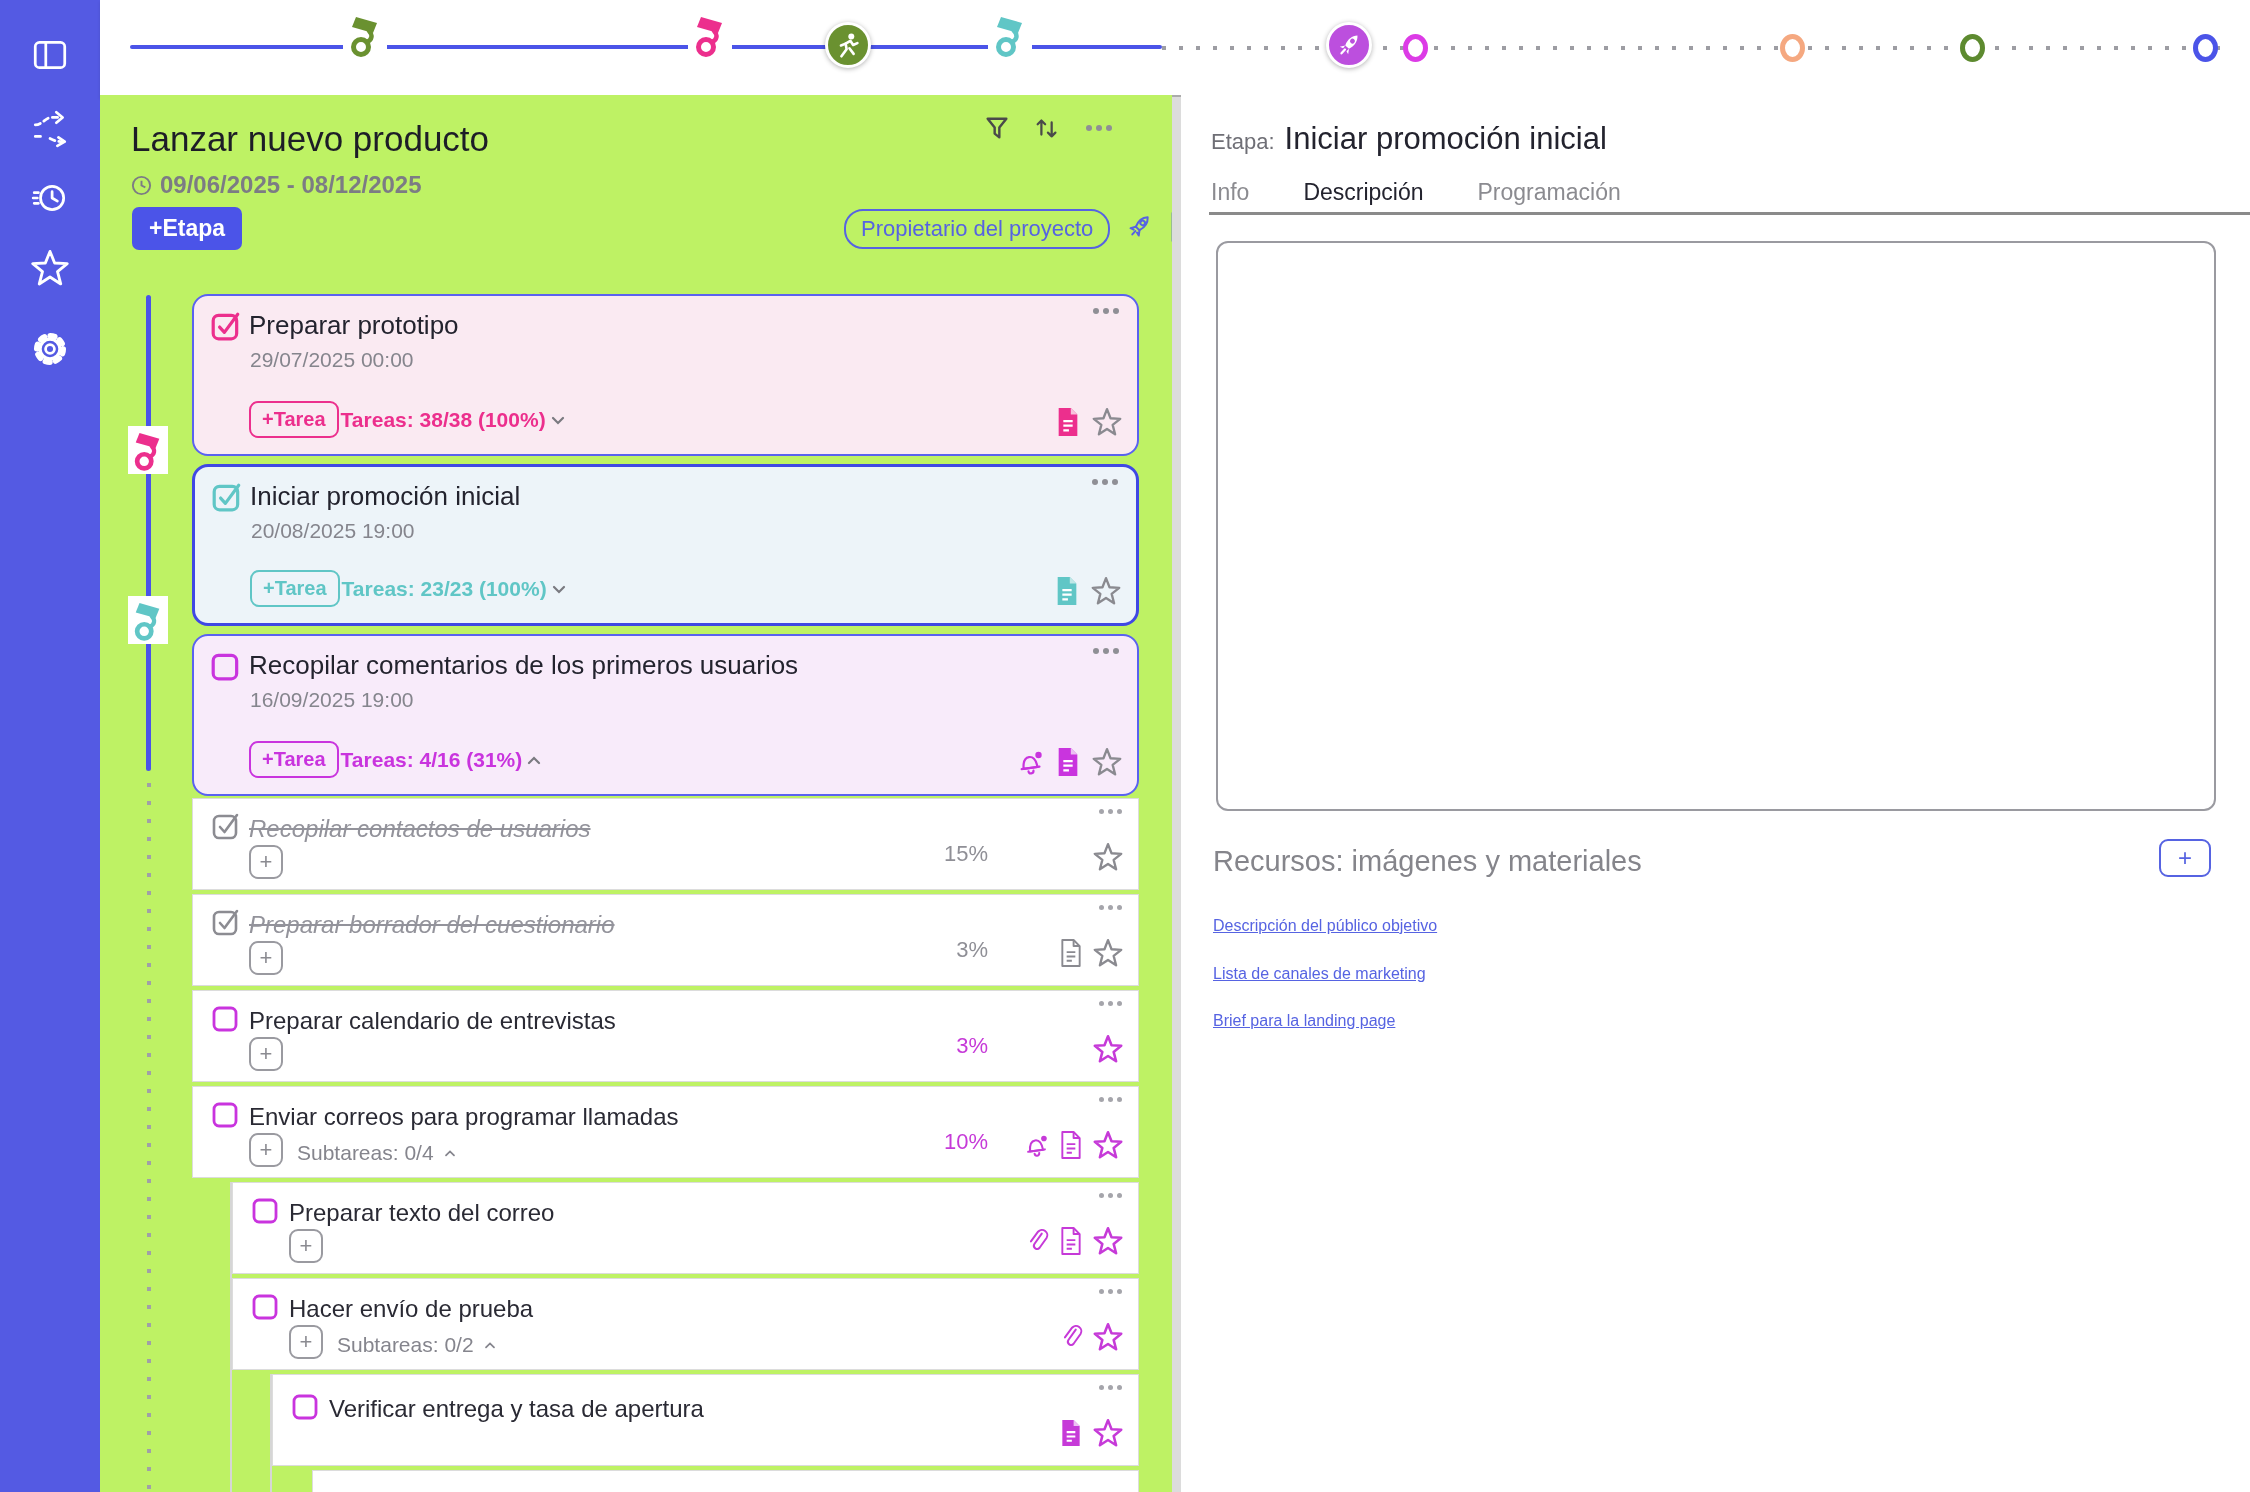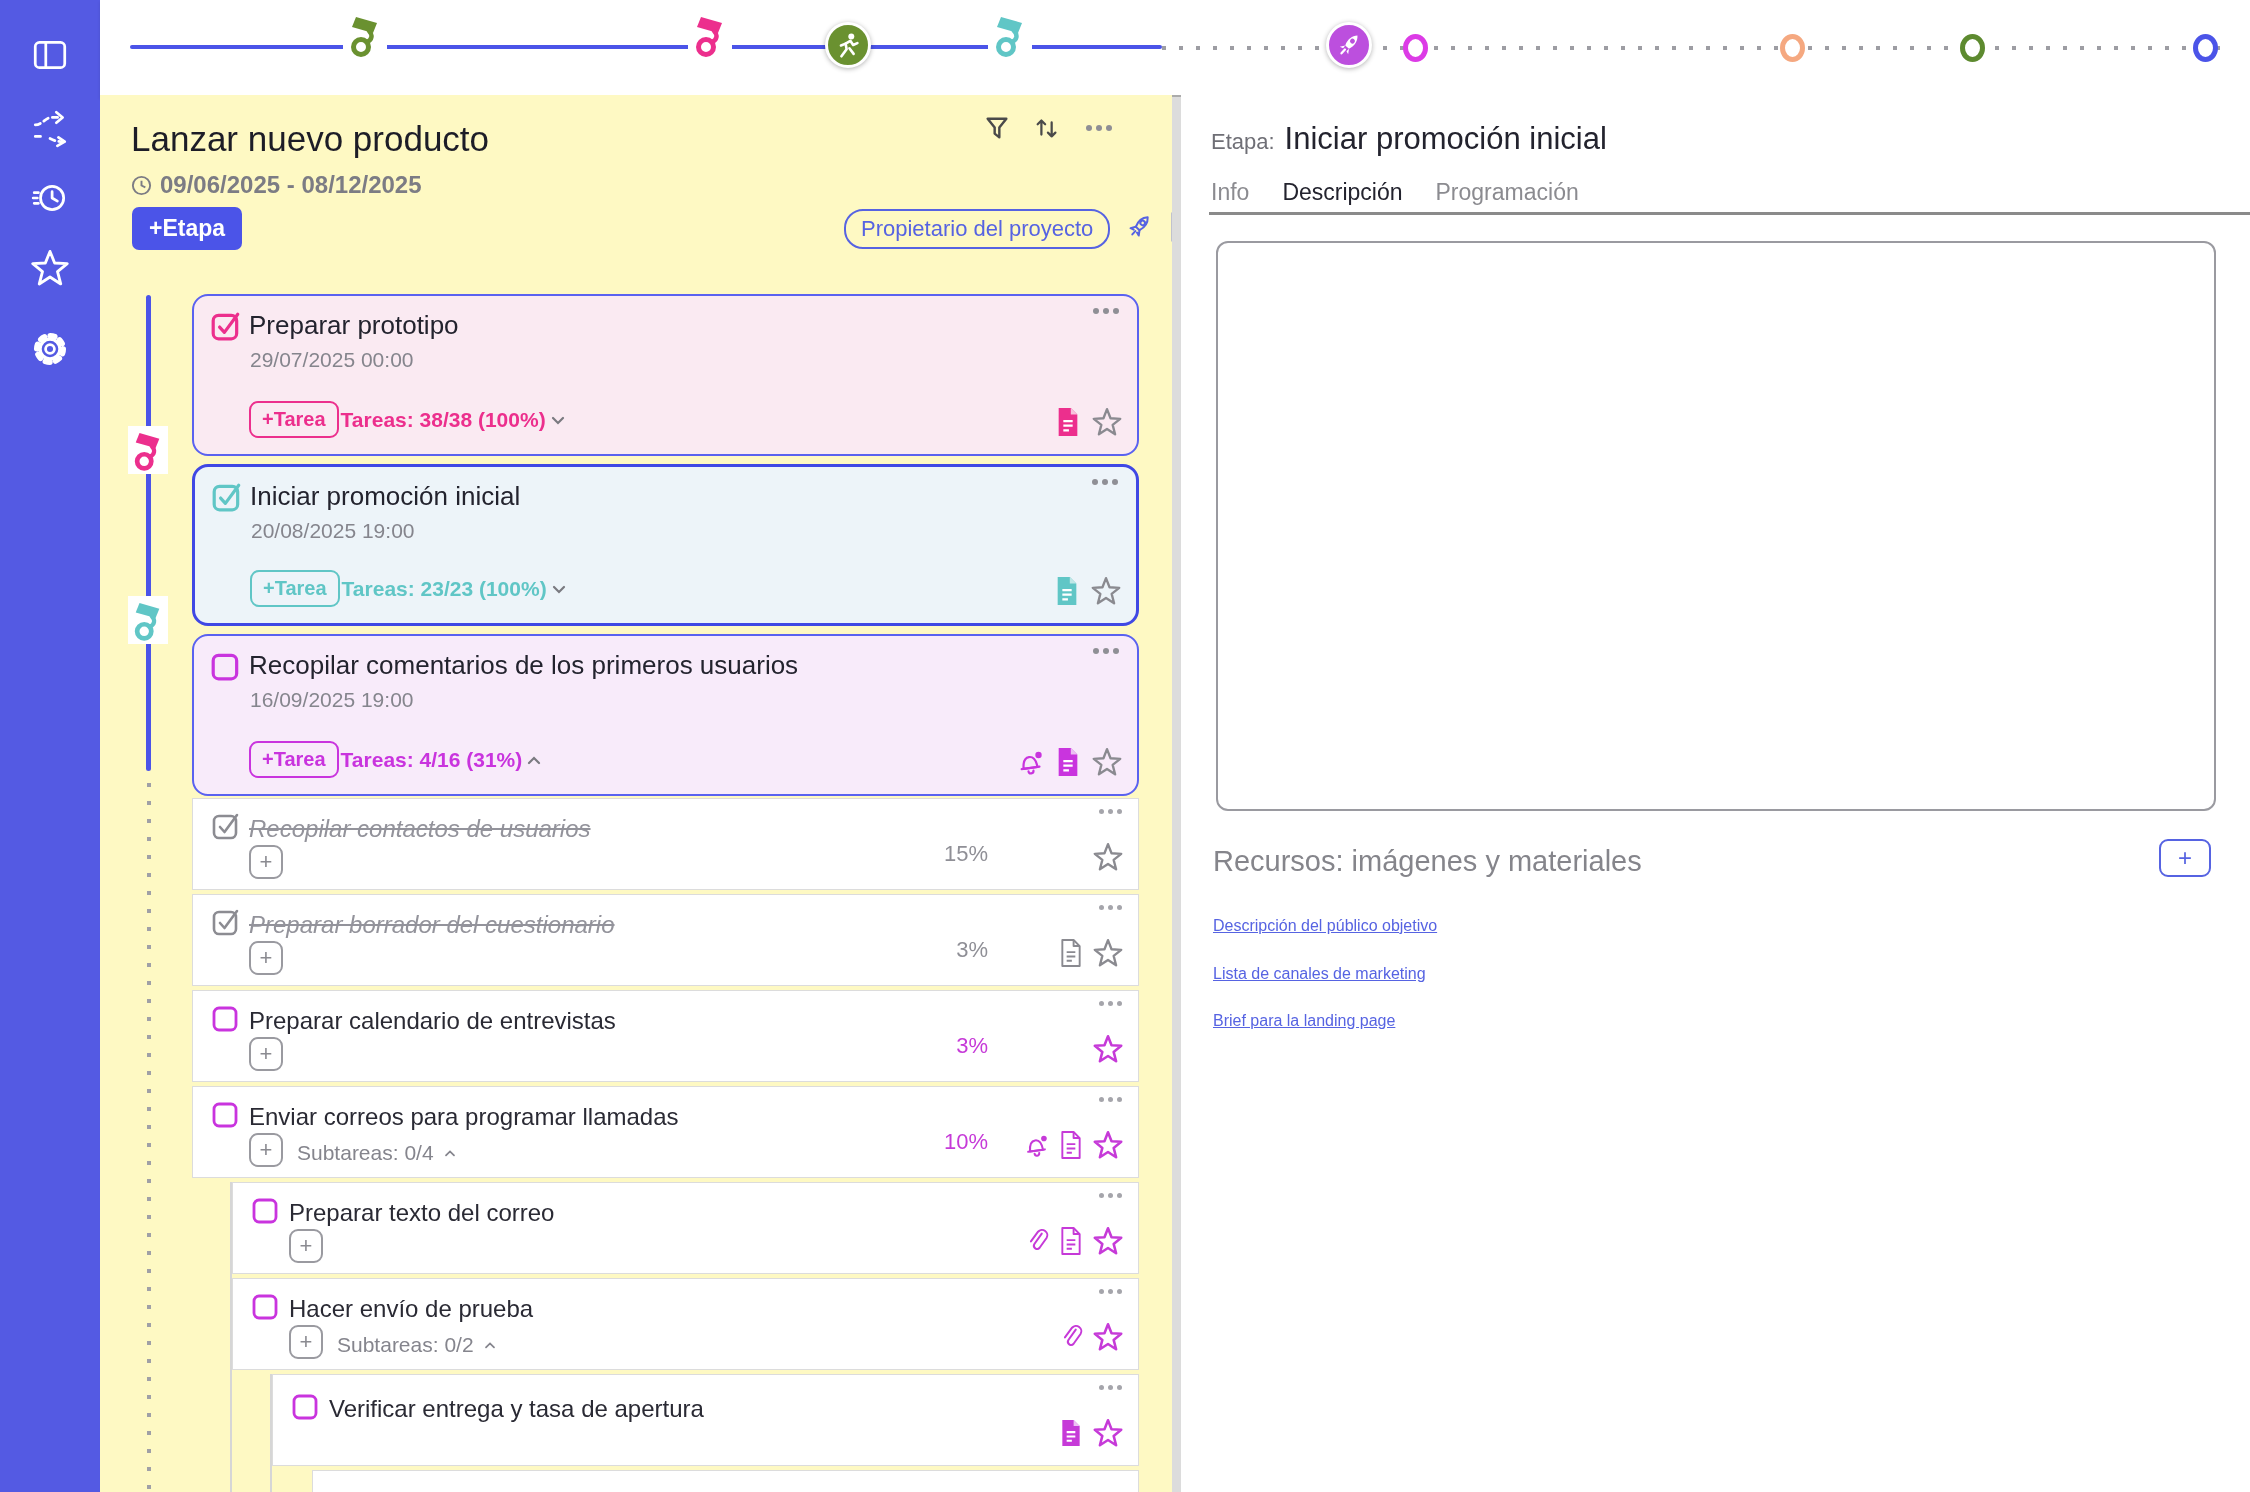--- a/index.html
+++ b/index.html
@@ -13,21 +13,21 @@
 
   
   #topbar{left:100px;top:0;width:2150px;height:95px;background:#fff;border-bottom:2px solid #ababab;box-shadow:0 2px 3px rgba(0,0,0,.12);}
   .tl-solid{left:30px;top:45px;width:1032px;height:4px;background:#4b54e8;border-radius:2px;}
   .tl-dotted{left:1062px;top:46px;width:1060px;height:4px;background:repeating-linear-gradient(to right,#9d9da3 0 4px,transparent 4px 17px);}
   .tl-pin{top:8px;width:44px;height:54px;background:#fff;border-radius:10px;display:flex;align-items:center;justify-content:center;}
   .tl-badge{width:40px;height:40px;border-radius:50%;border:3px solid #fff;box-shadow:0 1px 5px rgba(0,0,0,.3);top:22px;display:flex;align-items:center;justify-content:center;}
   .tl-ring{width:15px;height:18px;border-radius:50%;background:#fff;border:5px solid;top:34px;}
 
   
-  #left-panel{left:100px;top:95px;width:1072px;height:1397px;background:#fef9c3;}
+  #left-panel{left:100px;top:95px;width:1072px;height:1397px;background:#bef264;}
   #scrollbar{left:1172px;top:97px;width:9px;height:1395px;background:#dcdcdc;}
   #right-panel{left:1181px;top:95px;width:1069px;height:1397px;background:#fff;}
 
   
   #proj-title{left:31px;top:24px;font-size:35px;color:#1d1d27;}
   #proj-dates{left:30px;top:76px;display:flex;align-items:center;gap:7px;color:#7c7c84;font-size:24px;font-weight:bold;}
   #btn-etapa{left:32px;top:112px;background:#4b54e8;color:#fff;font-size:23px;font-weight:bold;border:none;border-radius:7px;padding:8px 17px;cursor:pointer;}
   #hdr-tools{left:880px;top:16px;display:flex;gap:16px;align-items:center;}
   .tool{width:34px;height:34px;display:flex;align-items:center;justify-content:center;cursor:pointer;}
   #owner-row{left:744px;top:114px;display:flex;align-items:center;gap:13px;}
@@ -67,21 +67,21 @@
   .trow .dots{position:absolute;right:16px;top:10px;}
   .pct{position:absolute;right:150px;bottom:22px;font-size:22px;color:#8f8f96;}
   .pct.mag{color:#c63ad8;}
   .ricons{position:absolute;right:14px;bottom:12px;display:flex;gap:8px;align-items:center;}
   .guide{width:2px;background:#d6d6d6;}
 
   
   #det-head{left:30px;top:26px;display:flex;align-items:baseline;gap:10px;}
   #det-head .lab{font-size:22px;color:#6f6f76;}
   #det-head .val{font-size:31px;color:#23232e;}
-  #tabs{left:30px;top:84px;display:flex;gap:33px;font-size:23px;color:#8b8b90;}
+  #tabs{left:30px;top:84px;display:flex;gap:54px;font-size:23px;color:#8b8b90;}
   #tabs .tab{cursor:pointer;padding-bottom:10px;}
   #tabs .tab.active{color:#23232e;}
   #tab-line{left:28px;top:117px;width:1041px;height:3px;background:#8a8a8a;}
   #desc-box{left:35px;top:146px;width:1000px;height:570px;border:2px solid #9a9aa0;border-radius:12px;box-sizing:border-box;padding:30px 33px;font-size:27px;line-height:42px;color:#33333b;}
   #desc-box p{margin:0;}
   #desc-box p + p{margin-top:48px;}
   #res-head{left:32px;top:750px;font-size:29px;color:#85858b;}
   #res-add{left:978px;top:744px;width:52px;height:38px;border:2px solid #5663e2;border-radius:9px;background:#fff;color:#5663e2;font-size:24px;line-height:34px;text-align:center;cursor:pointer;padding:0;}
   .res-link{position:absolute;left:32px;font-size:16px;color:#5663e2;text-decoration:underline;cursor:pointer;}
 </style>

